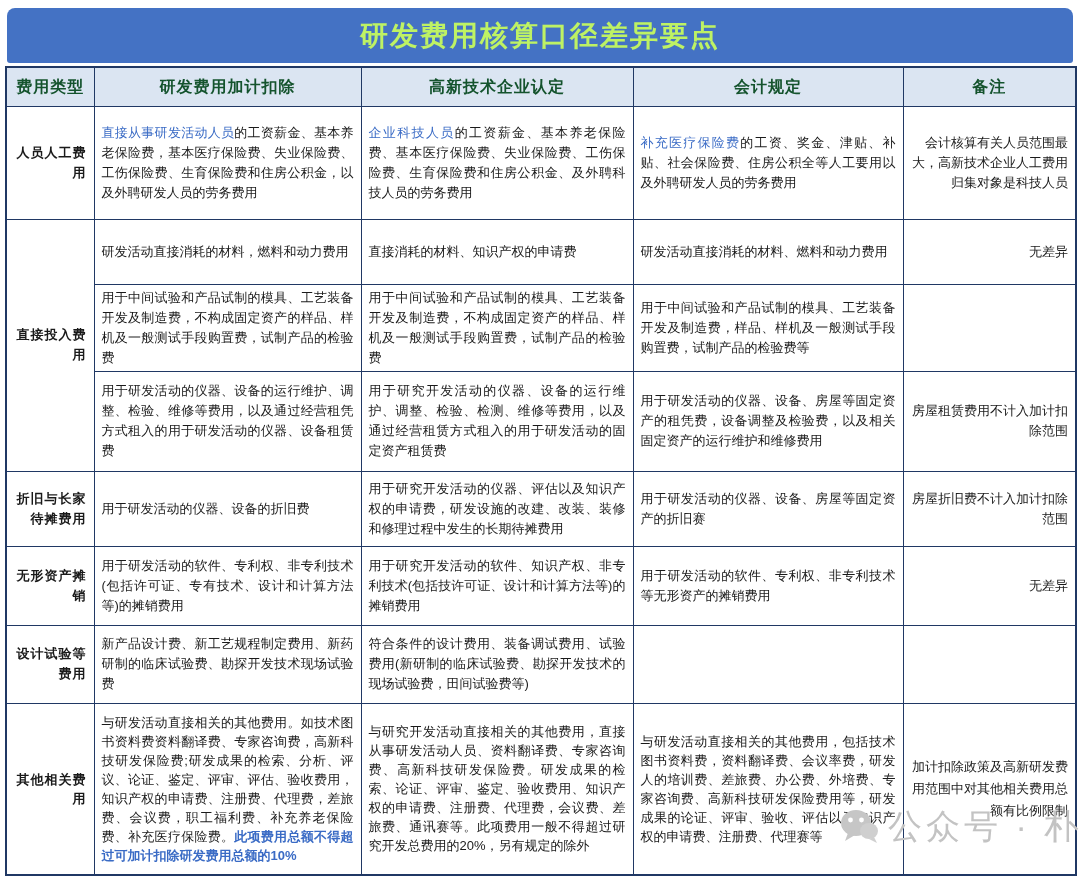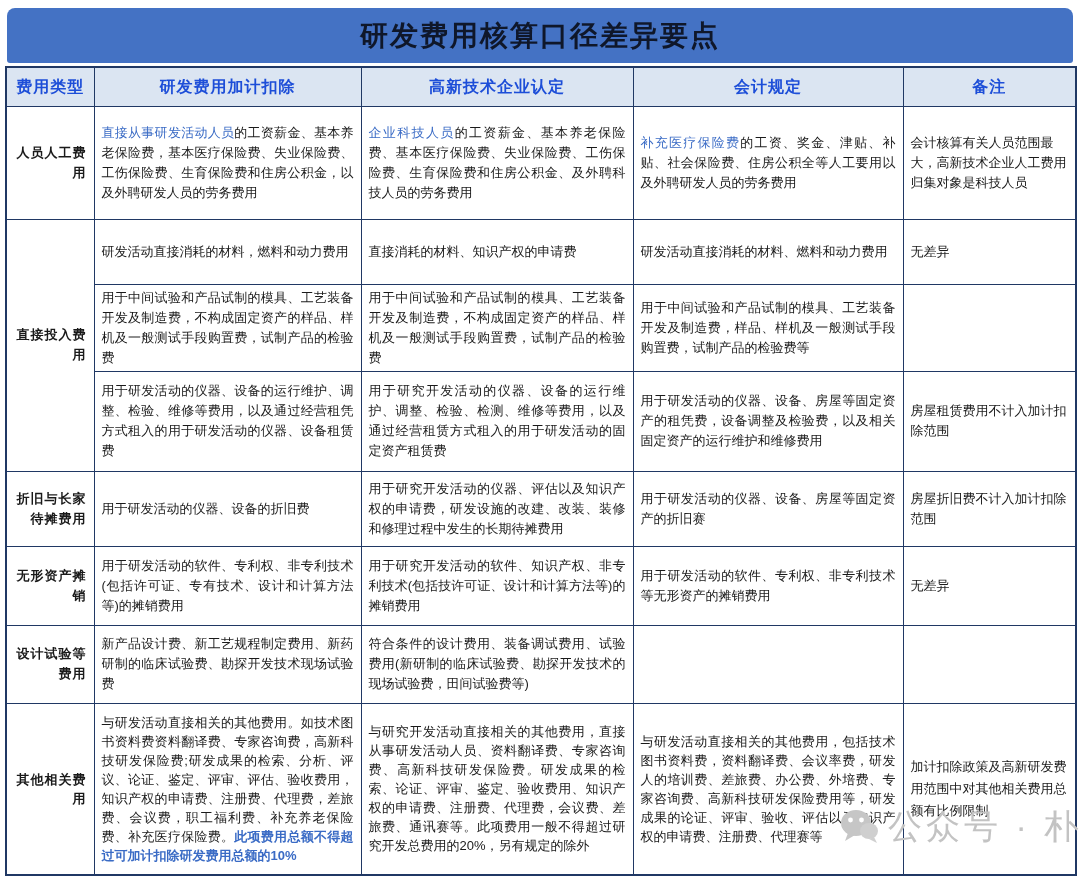--- a/index.html
+++ b/index.html
@@ -11,51 +11,51 @@
     overflow:hidden;
     box-sizing:border-box;
   }
   .title-bar{
     position:absolute;left:7px;top:8px;width:1066px;height:55px;
     background:#4472c4;
     border-radius:8px 8px 3px 3px;
     display:flex;align-items:center;justify-content:center;
   }
   .title-bar span{
-    color:#0f172a;font-size:28px;font-weight:bold;letter-spacing:2px;
+    color:#bef264;font-size:28px;font-weight:bold;letter-spacing:2px;
   }
   table.cmp{
     position:absolute;left:5px;top:66px;
     width:1070px;
     border-collapse:collapse;
     table-layout:fixed;
   }
   table.cmp th, table.cmp td{
     border:1.6px solid #203864;
     box-sizing:border-box;
     vertical-align:middle;
     font-size:13px;
     color:#1a1a1a;
     line-height:20px;
     padding:3px 7px;
   }
   table.cmp{border:2.4px solid #203864;}
   tr.head-row th{
     height:39px;
     background:#dbe5f2;
-    font-size:16px;font-weight:bold;color:#1d4ed8;
+    font-size:16px;font-weight:bold;color:#14532d;
     text-align:center;padding:2px 4px;letter-spacing:1px;
   }
   td.txt{text-align:justify;}
   td.cat{
     font-weight:bold;text-align:right;font-size:14.5px;
     padding:2px 3px;letter-spacing:1px;line-height:22px;
   }
   td.remark{
-    color:#ee2e20;text-align:left;line-height:22px;padding:3px 9px;margin-top:11px;
+    color:#ee2e20;text-align:right;line-height:22px;padding:3px 9px;margin-top:11px;
   }
   .blue{color:#3a6bc5;}
   .blue-note{color:#3a6bc5;font-weight:bold;}
   tr.r1 td{height:113px;}
   tr.r2 td{height:65px;}
   tr.r3 td{height:85px;}
   tr.r4 td{height:100px;}
   tr.r5 td{height:75px;}
   tr.r6 td{height:79px;}
   tr.r7 td{height:78px;}

